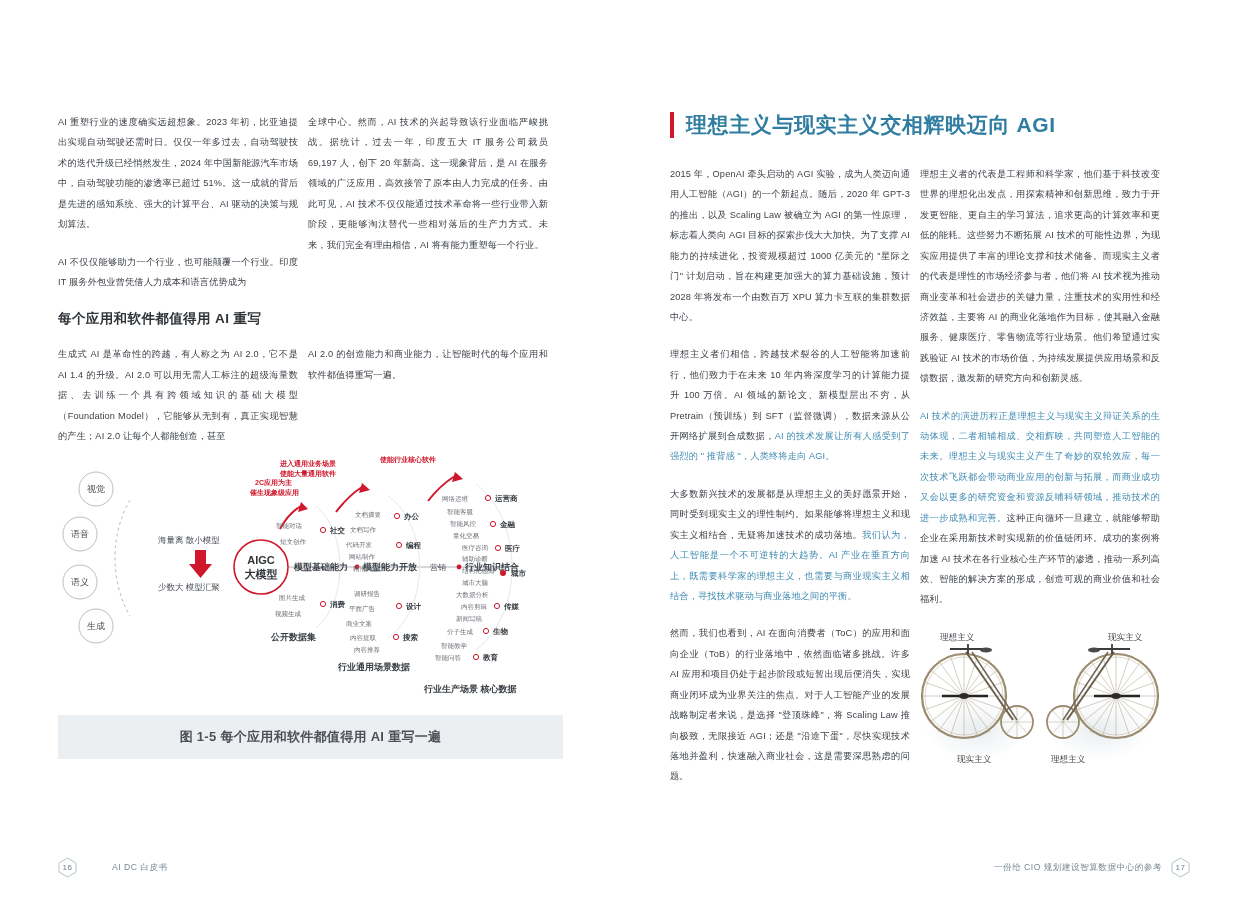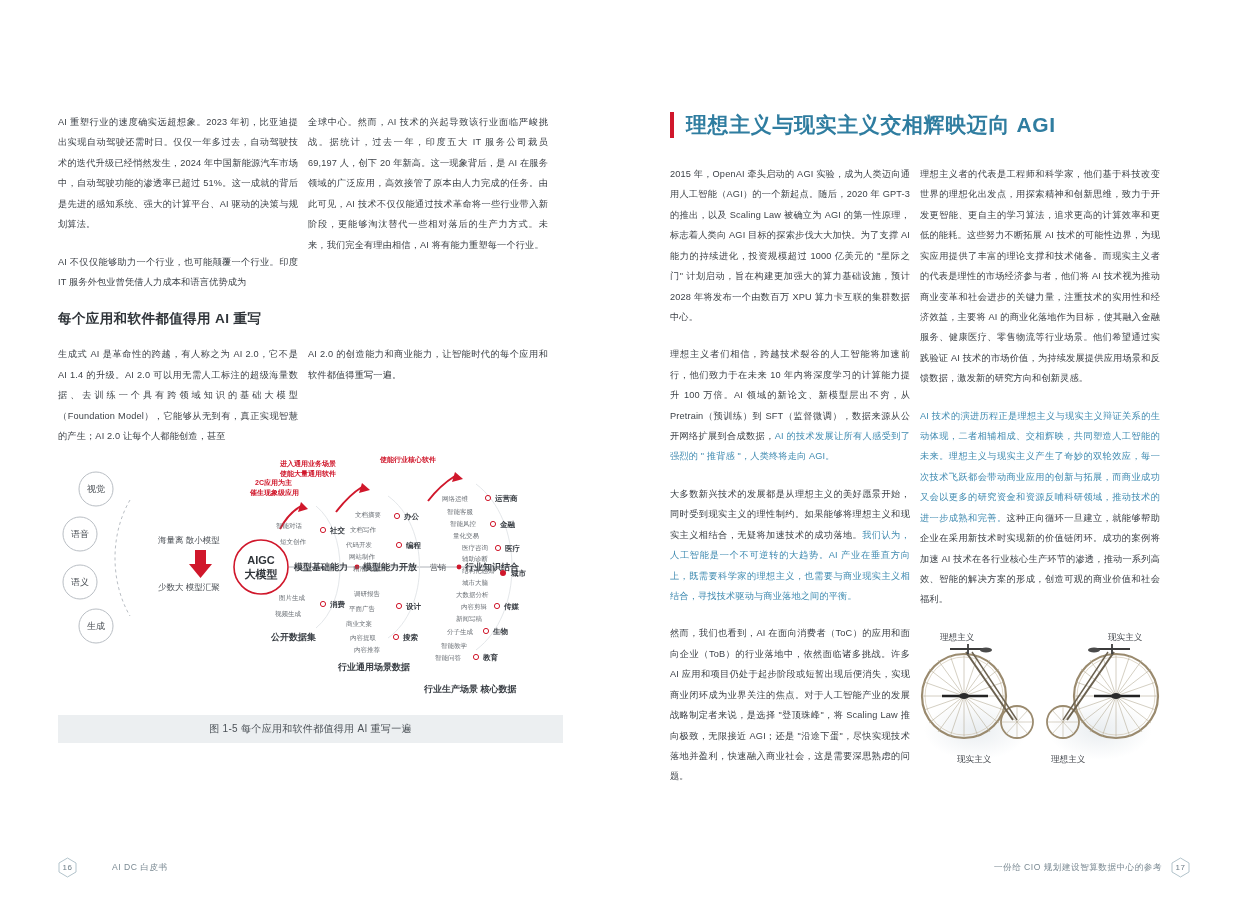--- a/index.html
+++ b/index.html
@@ -52,22 +52,22 @@
   .page-title {
     font-size: 21px; font-weight: bold;
     color: #2f7da0; letter-spacing: .6px; line-height: 1.1;
   }
 
   
   .fig15 { position: relative; width: 505px; height: 255px; margin-top: 8px; }
   .fig15 svg { position: absolute; left: 0; top: 0; }
   .fig-cap {
     background: #eceff1; color: #4b5157;
-    font-size: 10px; font-weight: normal;
-    text-align: center; padding: 7px 0;
+    font-size: 13px; font-weight: bold;
+    text-align: center; padding: 13px 0;
     letter-spacing: .3px;
   }
   .cap15 { width: 505px; margin-top: 6px; }
 
   
   .fig16 { margin-top: 24px; width: 250px; }
   .bikes { position: relative; height: 142px; }
   .bike-label {
     position: absolute; font-size: 8.6px; color: #3f4349; font-weight: 500;
   }

